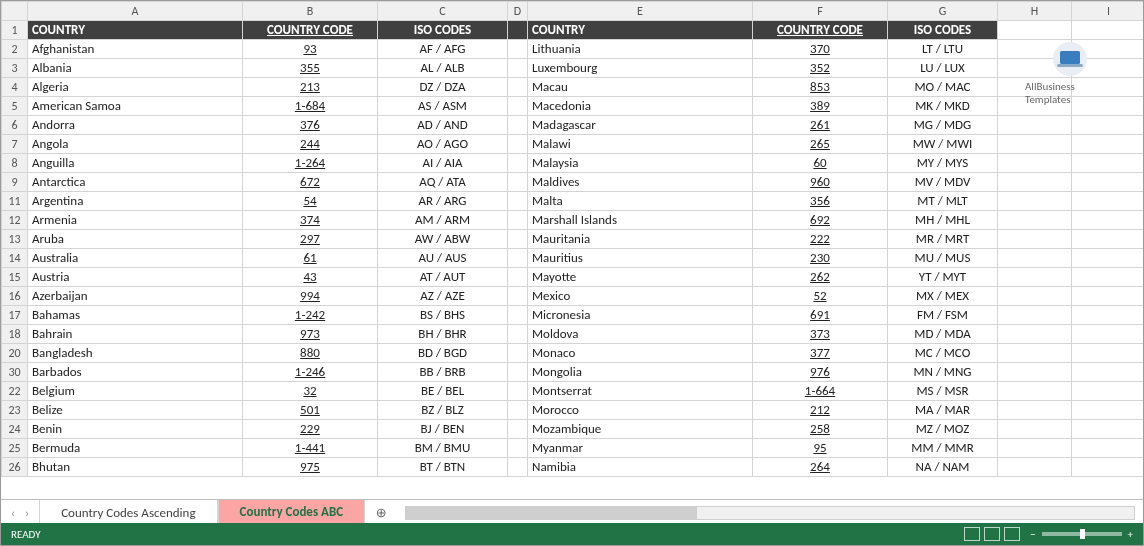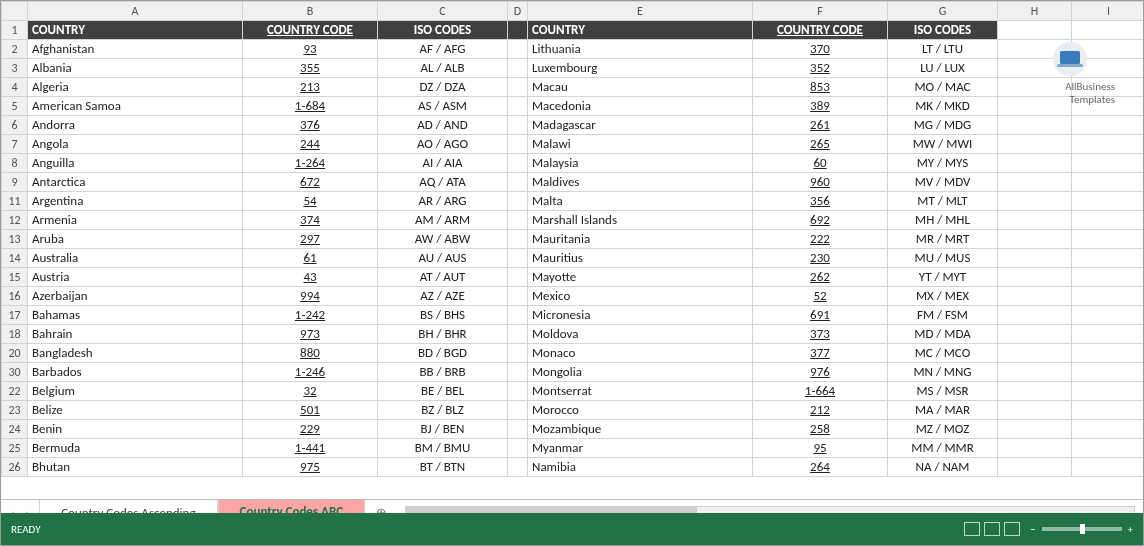--- a/index.html
+++ b/index.html
@@ -7,35 +7,35 @@
   .grid-area { position:absolute; top:0; left:0; right:0; bottom:46px; overflow:hidden; background:#fff; }
   table.sheet { border-collapse:collapse; table-layout:fixed; width:1144px; }
   table.sheet th, table.sheet td { border:1px solid #d4d4d4; height:18px; line-height:18px; padding:0 4px; white-space:nowrap; overflow:hidden; }
   
   .col-head th { background:#f0f0f0; color:#555; font-weight:normal; text-align:center; font-size:12px; border:1px solid #bdbdbd; }
   .row-head { background:#f0f0f0; color:#555; text-align:center; width:26px; font-size:12px; border:1px solid #bdbdbd; }
   .hdr-cell { background:#404040; color:#fff; font-weight:bold; }
   .c-country { text-align:left; }
   .c-code { text-align:center;text-decoration:underline; }
   .c-iso { text-align:center; }
-  .logo { position:absolute; top:40px; right:28px; width:90px; text-align:right; font-size:11px; color:#666; }
+  .logo { position:absolute; top:40px; right:28px; width:90px; text-align:left; font-size:11px; color:#666; }
   .logo svg { display:block; margin:0 auto 3px; }
   
   .tab-bar { position:absolute; left:0; right:0; bottom:20px; height:26px; background:#fff; border-top:1px solid #bdbdbd; display:flex; align-items:stretch; }
   .tab-nav { display:flex; align-items:center; padding:0 10px; gap:10px; }
   .tab-nav span { color:#8e8e8e; cursor:pointer; font-size:12px; }
   .tabs { display:flex; align-items:stretch; }
   .tab { display:flex; align-items:center; padding:0 21px; border-right:1px solid #d4d4d4; border-left:1px solid #d4d4d4; background:#fff; color:#444; cursor:pointer; }
   .tab.active { border-bottom:2px solid #217346; color:#217346; font-weight:bold; background:#fca5a5; }
   .add-sheet { display:flex; align-items:center; justify-content:center; width:32px; color:#666; cursor:pointer; }
   .hscroll { flex:1; display:flex; align-items:center; padding:0 8px; }
   .hscroll-track { flex:1; height:14px; background:#f0f0f0; border:1px solid #cfcfcf; position:relative; }
   .hscroll-thumb { position:absolute; left:0; top:0; bottom:0; width:40%; background:#cfcfcf; }
   
-  .status-bar { position:absolute; left:0; right:0; bottom:0; height:32px; background:#217346; color:#fff; display:flex; align-items:center; padding:0 10px; font-size:11px; justify-content:space-between; }
+  .status-bar { position:absolute; left:0; right:0; bottom:0; height:22px; background:#217346; color:#fff; display:flex; align-items:center; padding:0 10px; font-size:11px; justify-content:space-between; }
   .status-right { display:flex; align-items:center; gap:10px; }
   .view-btns { display:flex; gap:4px; }
   .view-btn { width:16px; height:14px; border:1px solid rgba(255,255,255,.7); }
   .zoom { display:flex; align-items:center; gap:6px; }
   .zoom-track { width:80px; height:4px; background:rgba(255,255,255,.5); position:relative; }
   .zoom-thumb { position:absolute; left:48%; top:-3px; width:5px; height:10px; background:#fff; } 
 </style>
 </head>
 <body>
 

